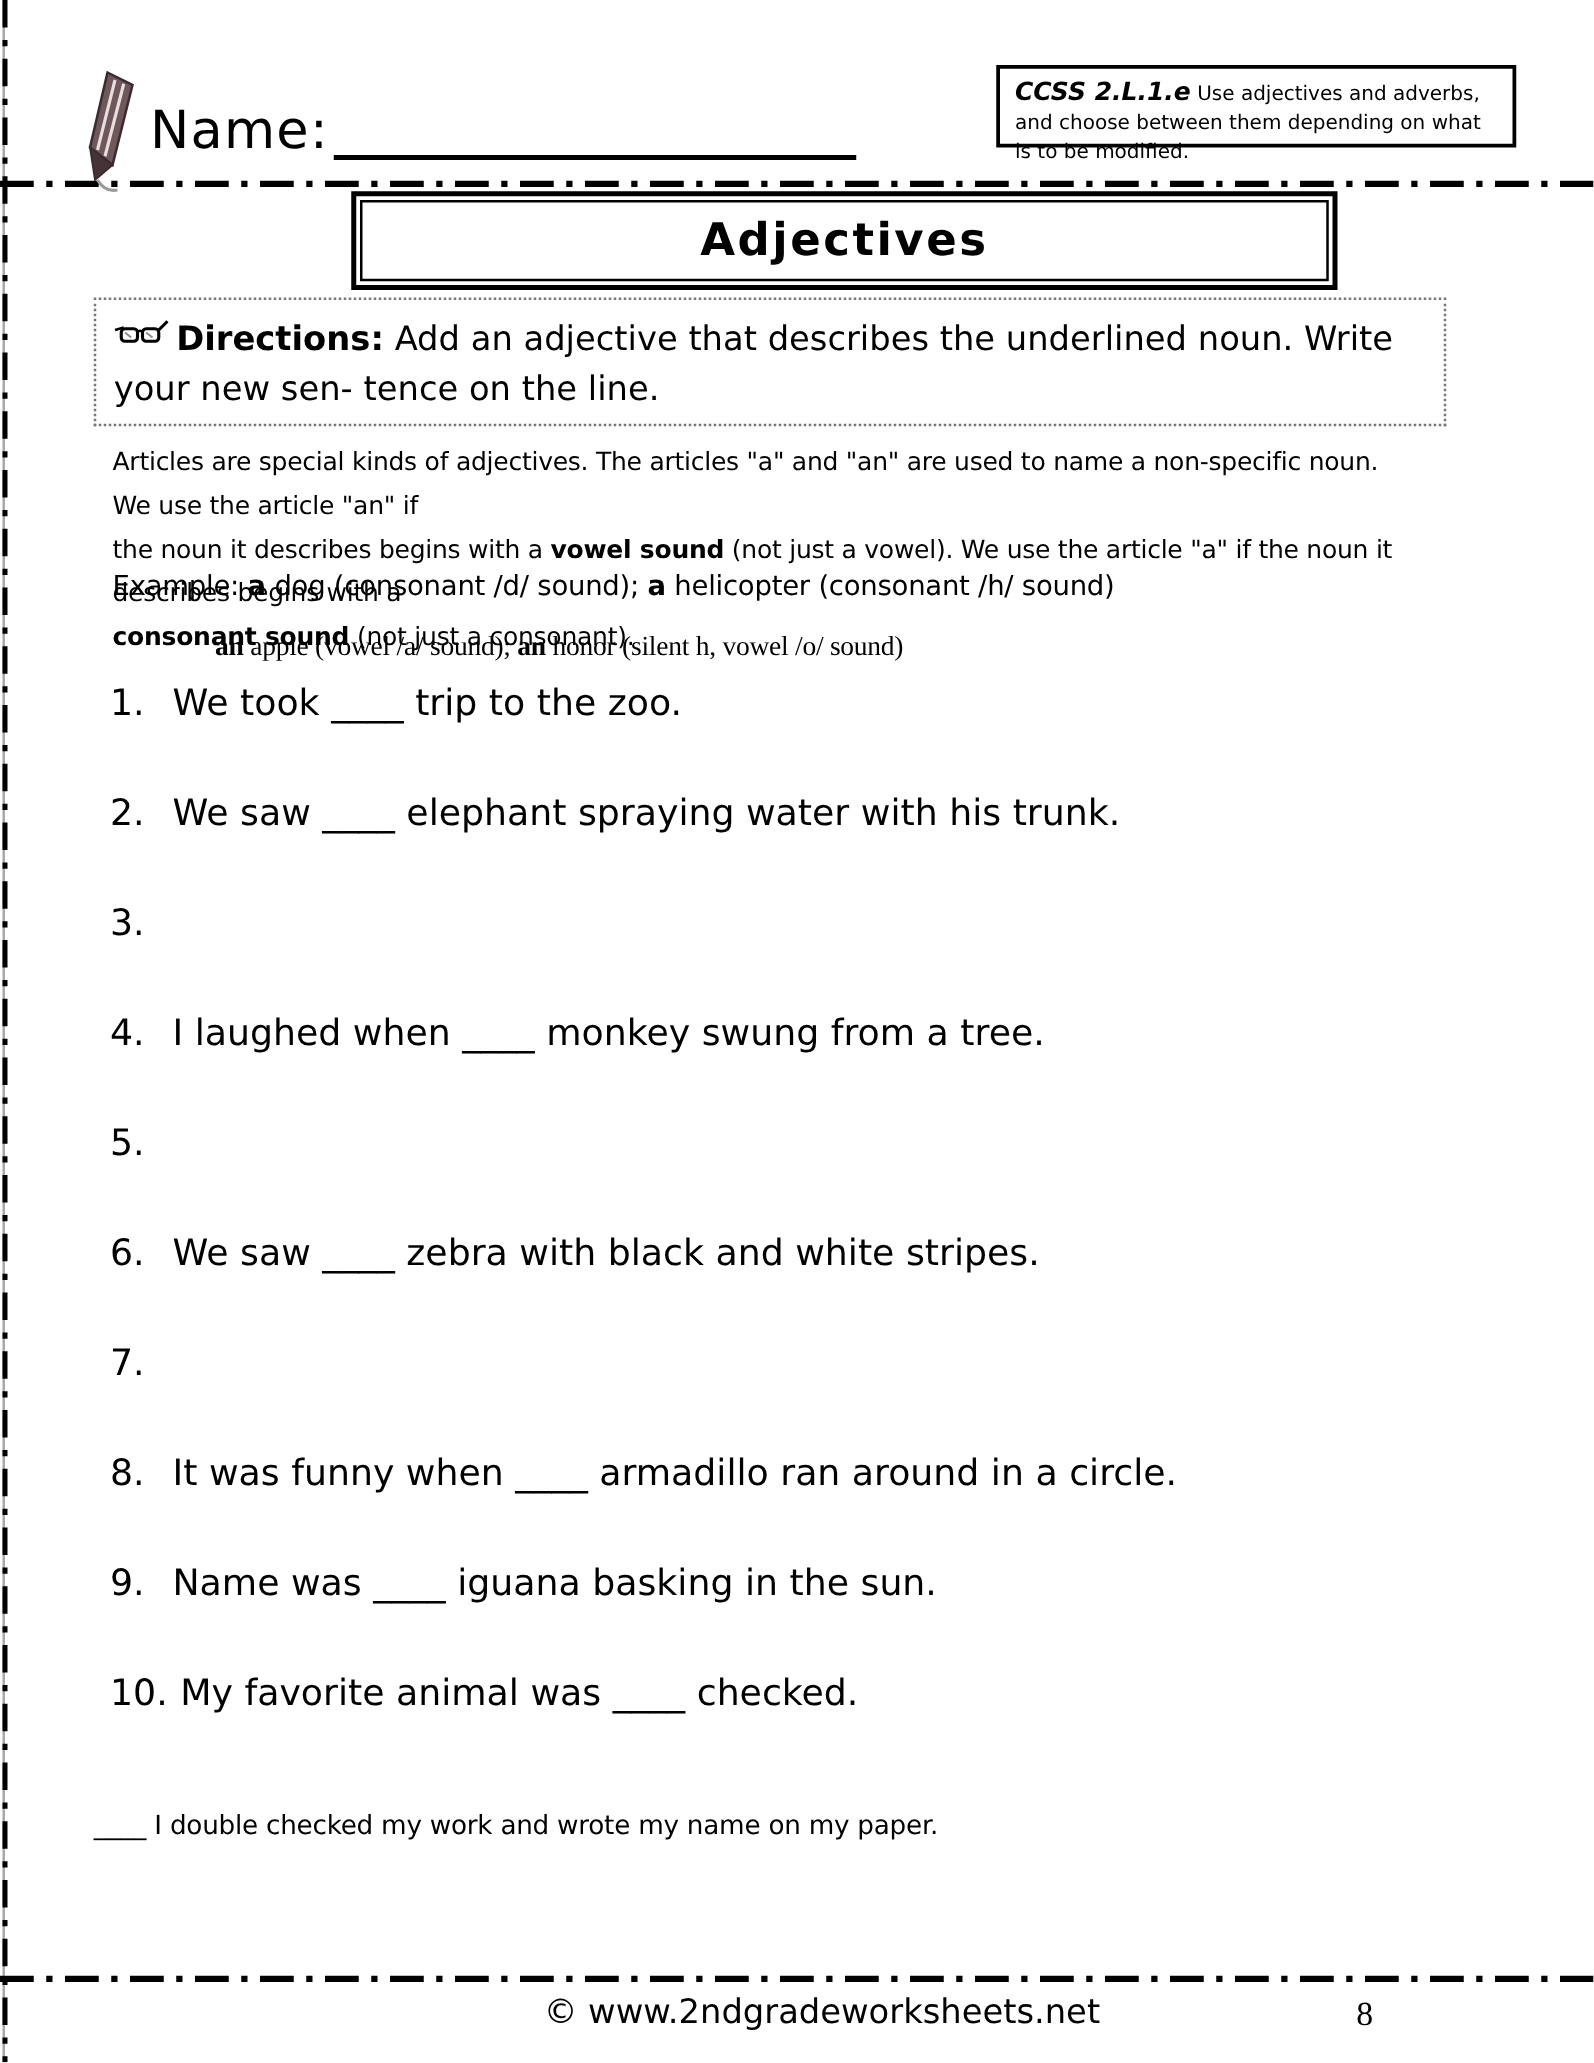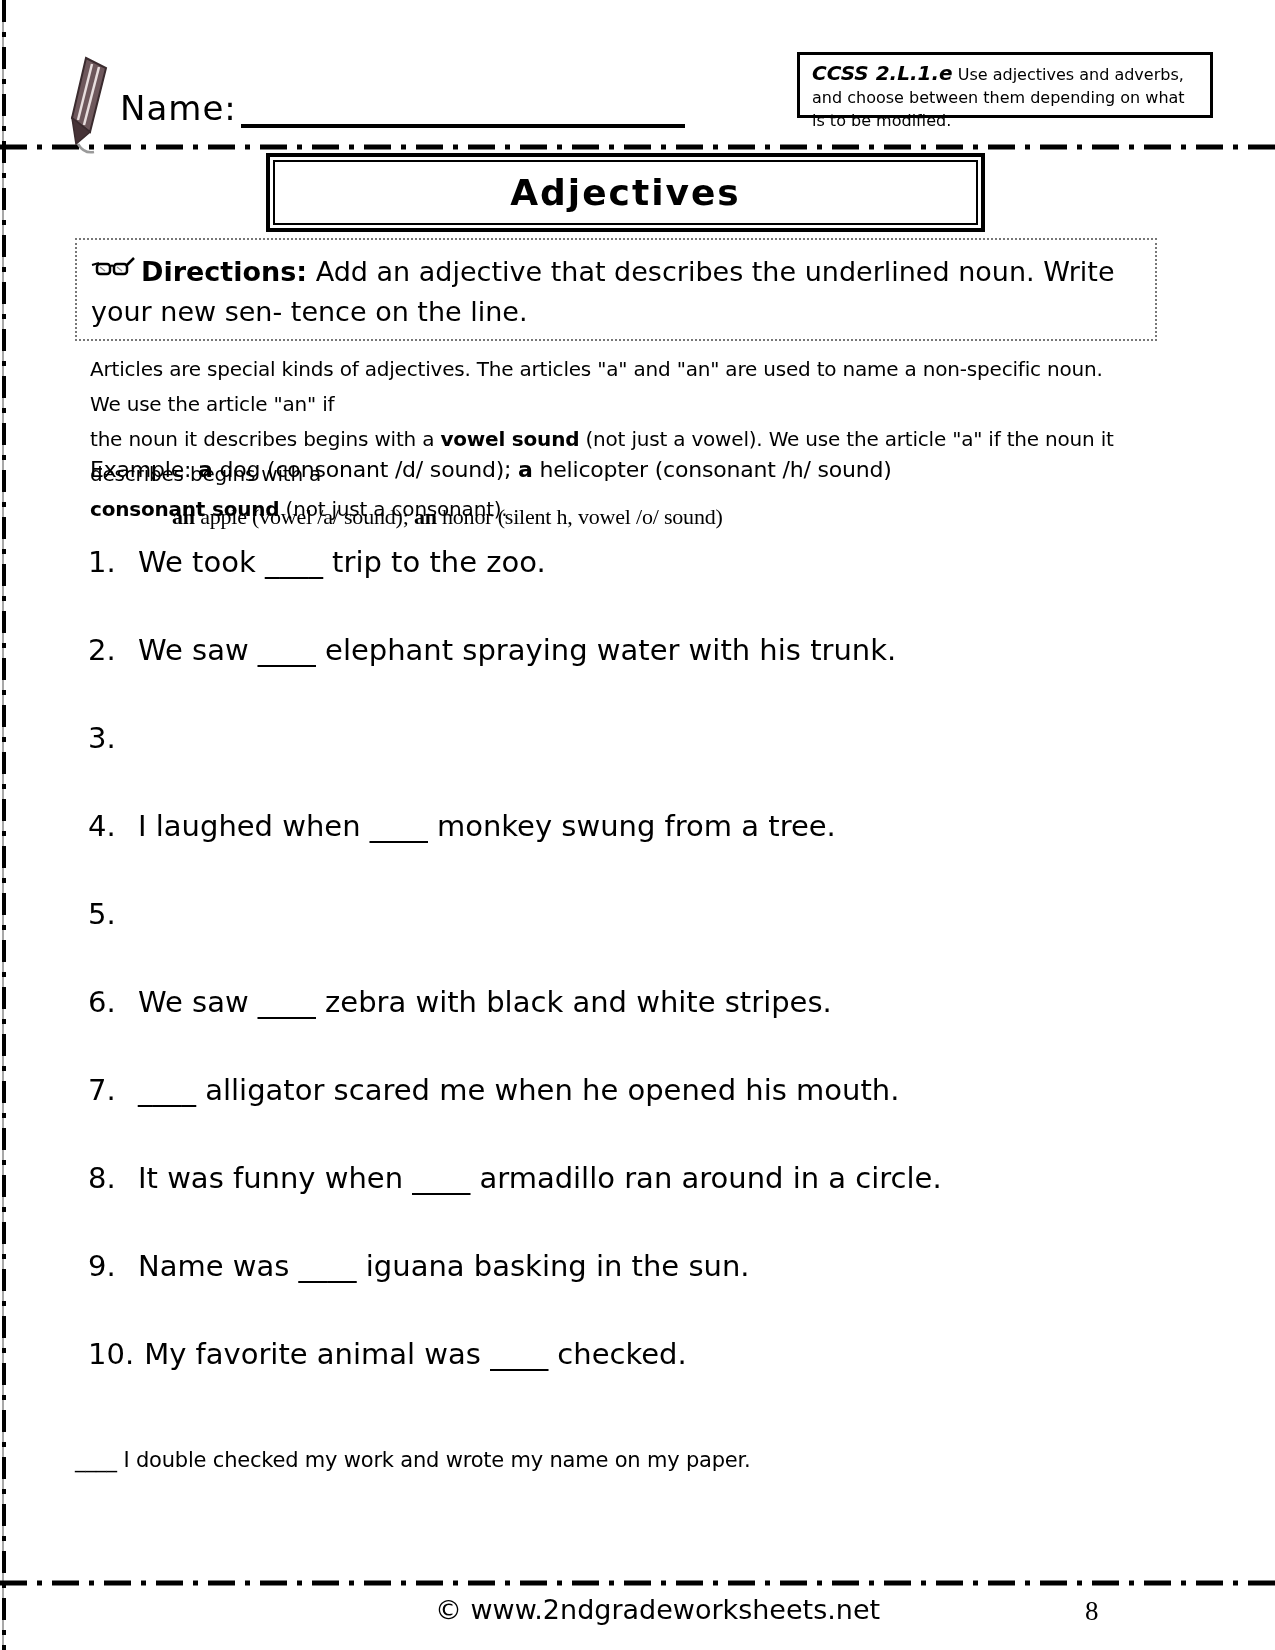--- a/index.html
+++ b/index.html
@@ -3,27 +3,27 @@
 <meta charset="utf-8">
 <style>
   html,body{margin:0;padding:0;background:#fff;}
   .page{position:relative;width:1275px;height:1650px;background:#ffffff;overflow:hidden;
         font-family:"DejaVu Sans",sans-serif;color:#000;}
   .scan-edge{position:absolute;left:2px;top:0;width:2px;height:1650px;background:#a8a8a8;}
   .rule{position:absolute;}
   
   .pencil{position:absolute;left:70px;top:52px;}
   .name-row{position:absolute;left:120px;top:78px;width:565px;display:flex;align-items:flex-end;}
-  .name-label{font-size:34px;letter-spacing:1px;}
+  .name-label{font-size:42px;letter-spacing:1px;}
   .name-line{flex:1;border-bottom:4px solid #000;height:46px;margin-left:4px;}
   .ccss-box{position:absolute;left:755px;top:52px;width:416px;height:66px;border:3px solid #000;
             padding:7px 12px;box-sizing:border-box;font-size:16px;line-height:23px;margin-left:42px;}
   .ccss-code{font-weight:bold;font-style:italic;font-size:20px;}
   
-  .title-box{position:absolute;left:266px;top:153px;width:719px;height:79px;border:4px solid #000;box-sizing:border-box;}
+  .title-box{position:absolute;left:281px;top:153px;width:789px;height:79px;border:4px solid #000;box-sizing:border-box;}
   .title-inner{position:absolute;left:3px;top:3px;right:3px;bottom:3px;border:2px solid #000;
                display:flex;align-items:center;justify-content:center;}
   .title-text{font-size:36px;font-weight:bold;letter-spacing:2px;}
   
   .dir-box{position:absolute;left:75px;top:238px;width:1082px;height:103px;border:2px dotted #777;
            box-sizing:border-box;padding:12px 14px;font-size:27px;line-height:40px;}
   .dir-label{font-weight:bold;}
   .glasses{display:inline-block;vertical-align:-2px;margin-right:6px;}
   
   .note{position:absolute;left:90px;top:352px;width:1030px;font-size:20px;line-height:35px;
@@ -129,21 +129,20 @@
       </div>
     <div class="q-row">
         <span class="q-num">5.</span>
       </div>
     <div class="q-row">
         <span class="q-num">6.</span>
         <span class="q-text">We saw ____ zebra with black and white stripes.</span>
       </div>
     <div class="q-row">
         <span class="q-num">7.</span>
-        <span class="q-text">____ alligator scared me when he opened his mouth.</span>
       </div>
     <div class="q-row">
         <span class="q-num">8.</span>
         <span class="q-text">It was funny when ____ armadillo ran around in a circle.</span>
       </div>
     <div class="q-row">
         <span class="q-num">9.</span>
         <span class="q-text">Name was ____ iguana basking in the sun.</span>
       </div>
     <div class="q-row">

